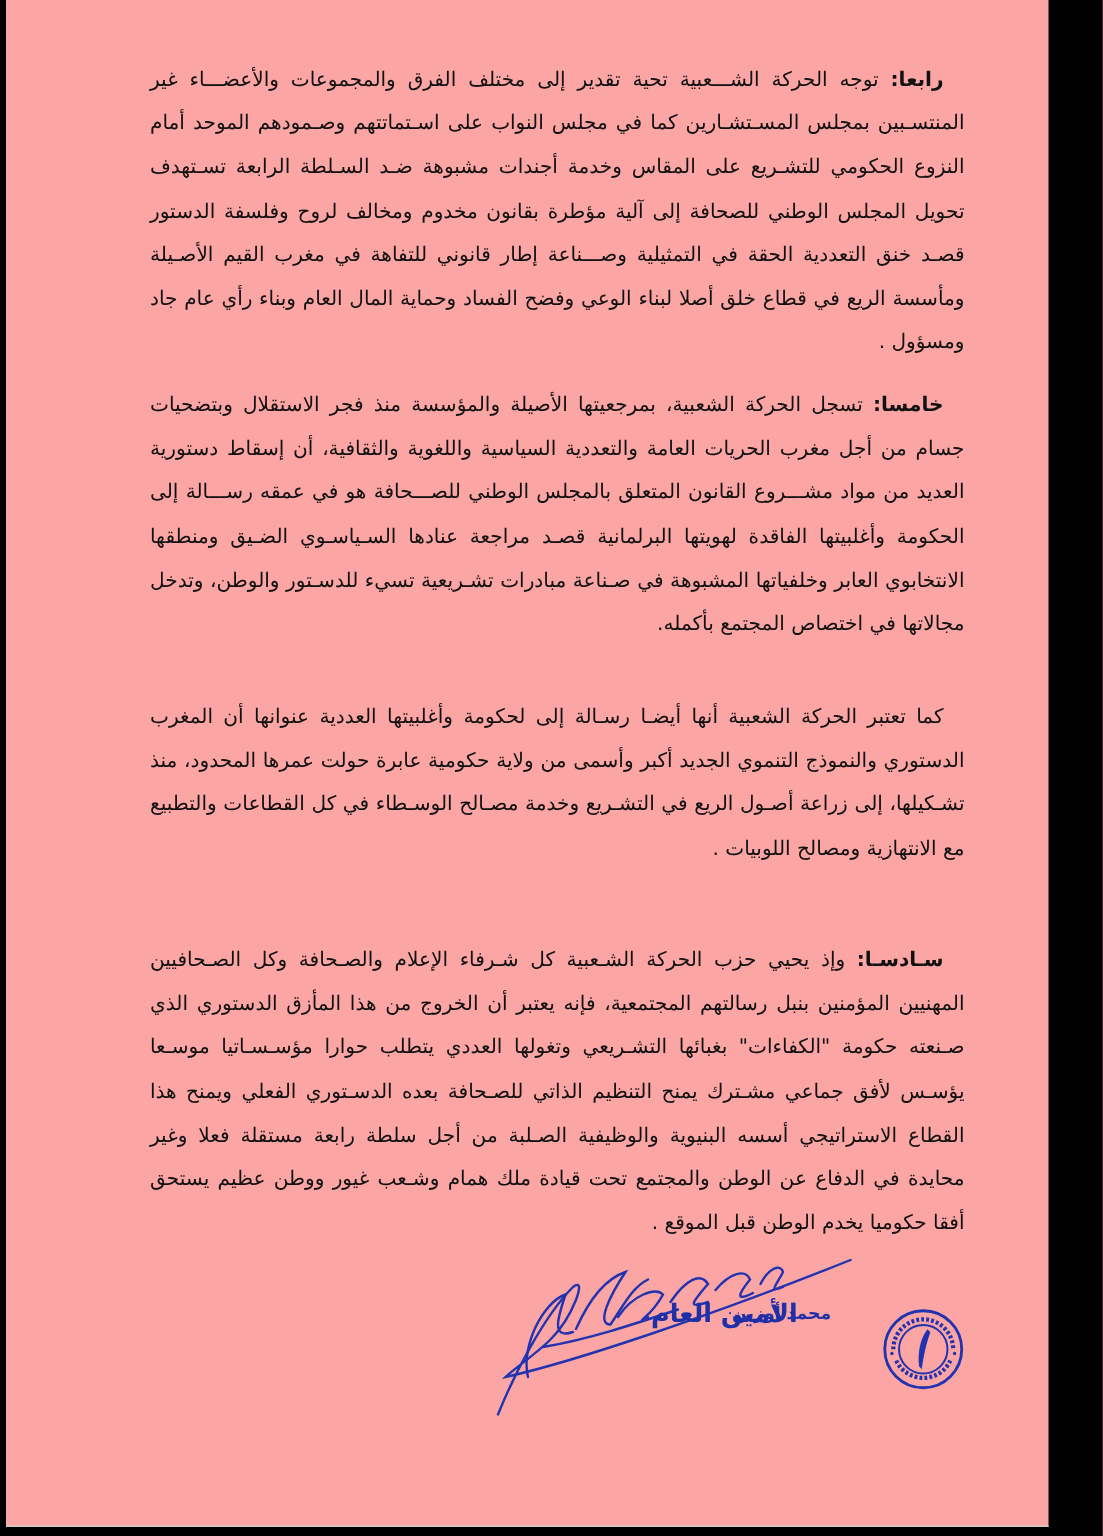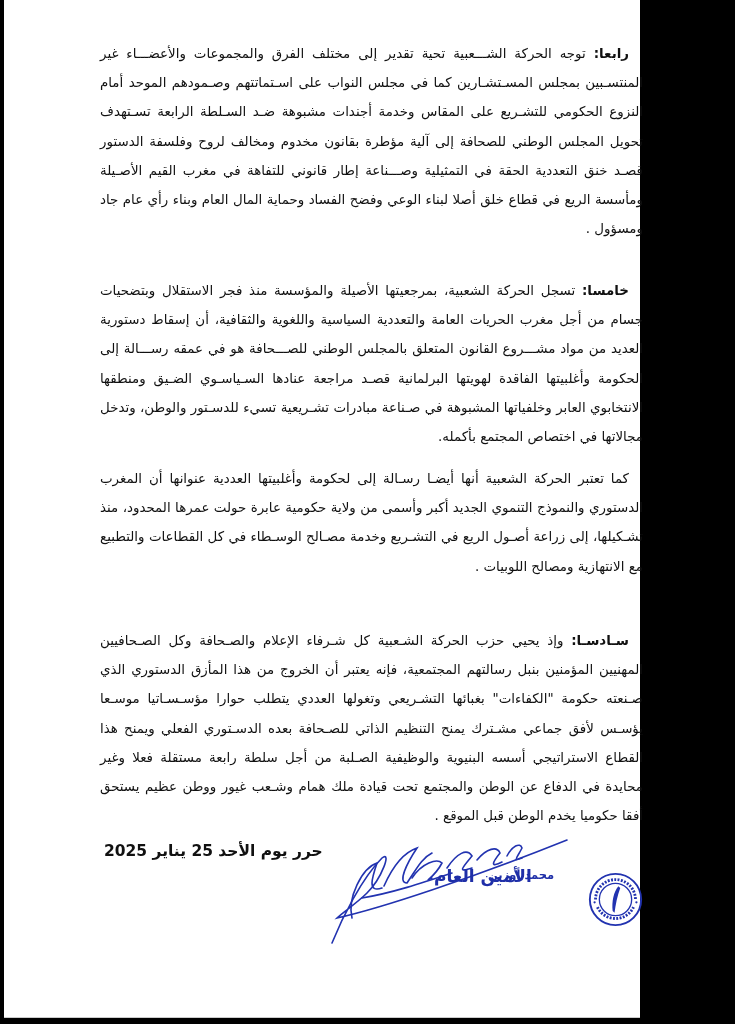--- a/index.html
+++ b/index.html
@@ -7,23 +7,23 @@
       padding: 0;
       width: 735px;
       height: 1024px;
       background: #000000;
       overflow: hidden;
     }
     .page {
       position: absolute;
       left: 4px;
       top: 0;
-      width: 636px;
+      width: 695px;
       height: 1017px;
-      background: #ffffff;
+      background: #fca5a5;
       border-bottom: 1px solid #cccccc;
     }
     .text-block {
       position: absolute;
       left: 96px;
       width: 543px;
       direction: rtl;
       text-align: justify;
       text-align-last: right;
       font-family: "DejaVu Sans", sans-serif;
@@ -35,21 +35,21 @@
       margin: 0;
       text-indent: 0;
     }
     .para .label {
       font-weight: bold;
     }
     .para-first-indent {
       text-indent: 14px;
     }
     #p1 { top: 39px; }
-    #p2 { top: 276px; }
+    #p2 { top: 256px; }
     #p3 { top: 464px; }
     #p4 { top: 626px; }
 
     .date-line {
       position: absolute;
       left: 100px;
       top: 842px;
       direction: rtl;
       font-family: "DejaVu Sans", sans-serif;
       font-weight: bold;
@@ -116,21 +116,20 @@
       <span>كما تعتبر الحركة الشعبية أنها أيضـا رسـالة إلى لحكومة وأغلبيتها العددية عنوانها أن المغرب الدستوري والنموذج التنموي الجديد أكبر وأسمى من ولاية حكومية عابرة حولت عمرها المحدود، منذ تشـكيلها، إلى زراعة أصـول الريع في التشـريع وخدمة مصـالح الوسـطاء في كل القطاعات والتطبيع مع الانتهازية ومصالح اللوبيات .</span>
     </p>
   </div>
 
   <div class="text-block" id="p4">
     <p class="para para-first-indent">
       <span class="label">سـادسـا:</span><span> وإذ يحيي حزب الحركة الشـعبية كل شـرفاء الإعلام والصـحافة وكل الصـحافيين المهنيين المؤمنين بنبل رسالتهم المجتمعية، فإنه يعتبر أن الخروج من هذا المأزق الدستوري الذي صـنعته حكومة "الكفاءات" بغبائها التشـريعي وتغولها العددي يتطلب حوارا مؤسـسـاتيا موسـعا يؤسـس لأفق جماعي مشـترك يمنح التنظيم الذاتي للصـحافة بعده الدسـتوري الفعلي ويمنح هذا القطاع الاستراتيجي أسسه البنيوية والوظيفية الصـلبة من أجل سلطة رابعة مستقلة فعلا وغير محايدة في الدفاع عن الوطن والمجتمع تحت قيادة ملك همام وشـعب غيور ووطن عظيم يستحق أفقا حكوميا يخدم الوطن قبل الموقع .</span>
     </p>
   </div>
 
-  <div class="date-line">حرر يوم الأحد 25 يناير 2025</div>
 
   <svg class="signature" viewBox="0 0 260 110">
     <g fill="none" stroke="#2233b0" stroke-width="1.6" stroke-linecap="round">
       <path d="M10 105 C 20 80, 40 40, 60 20 C 70 12, 60 40, 45 55 C 35 65, 20 75, 15 80 C 60 70, 150 40, 245 2"></path>
       <path d="M30 80 C 25 60, 40 30, 55 25 C 50 40, 45 55, 60 50"></path>
       <path d="M62 48 C 70 30, 80 15, 95 10 C 85 25, 75 45, 85 45 C 95 30, 100 20, 110 15"></path>
       <path d="M90 40 C 100 25, 115 20, 120 25 C 112 40, 100 45, 110 40"></path>
       <path d="M125 30 C 135 15, 145 10, 150 18 C 140 30, 135 35, 150 30"></path>
       <path d="M155 22 C 165 10, 175 8, 178 15 C 170 25, 168 30, 180 24"></path>
       <path d="M185 18 C 190 8, 198 4, 200 10 C 195 20, 190 24, 200 20"></path>

